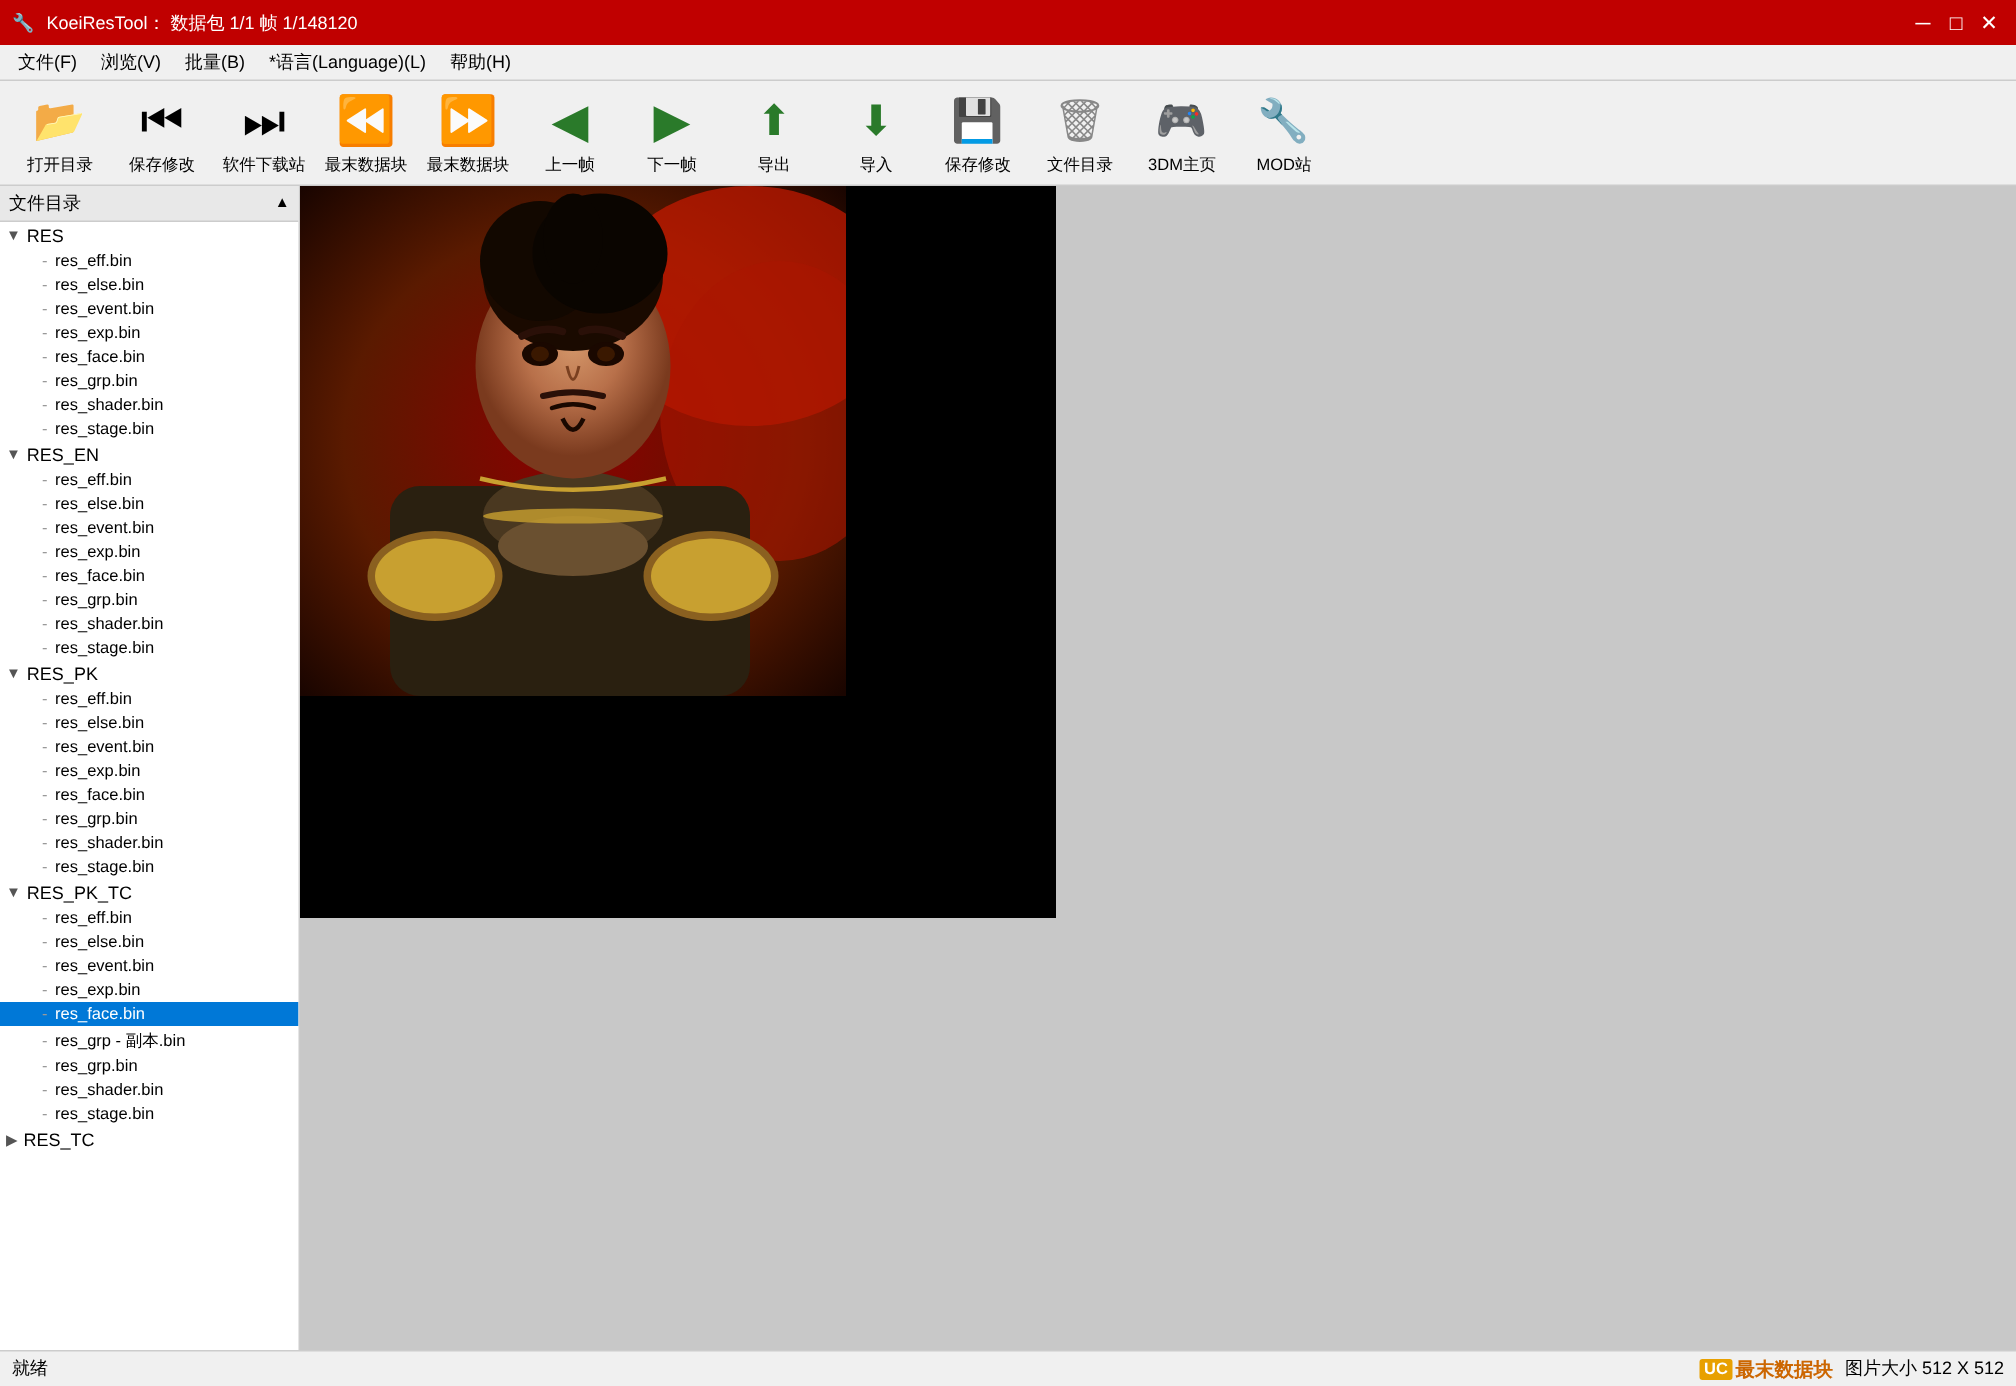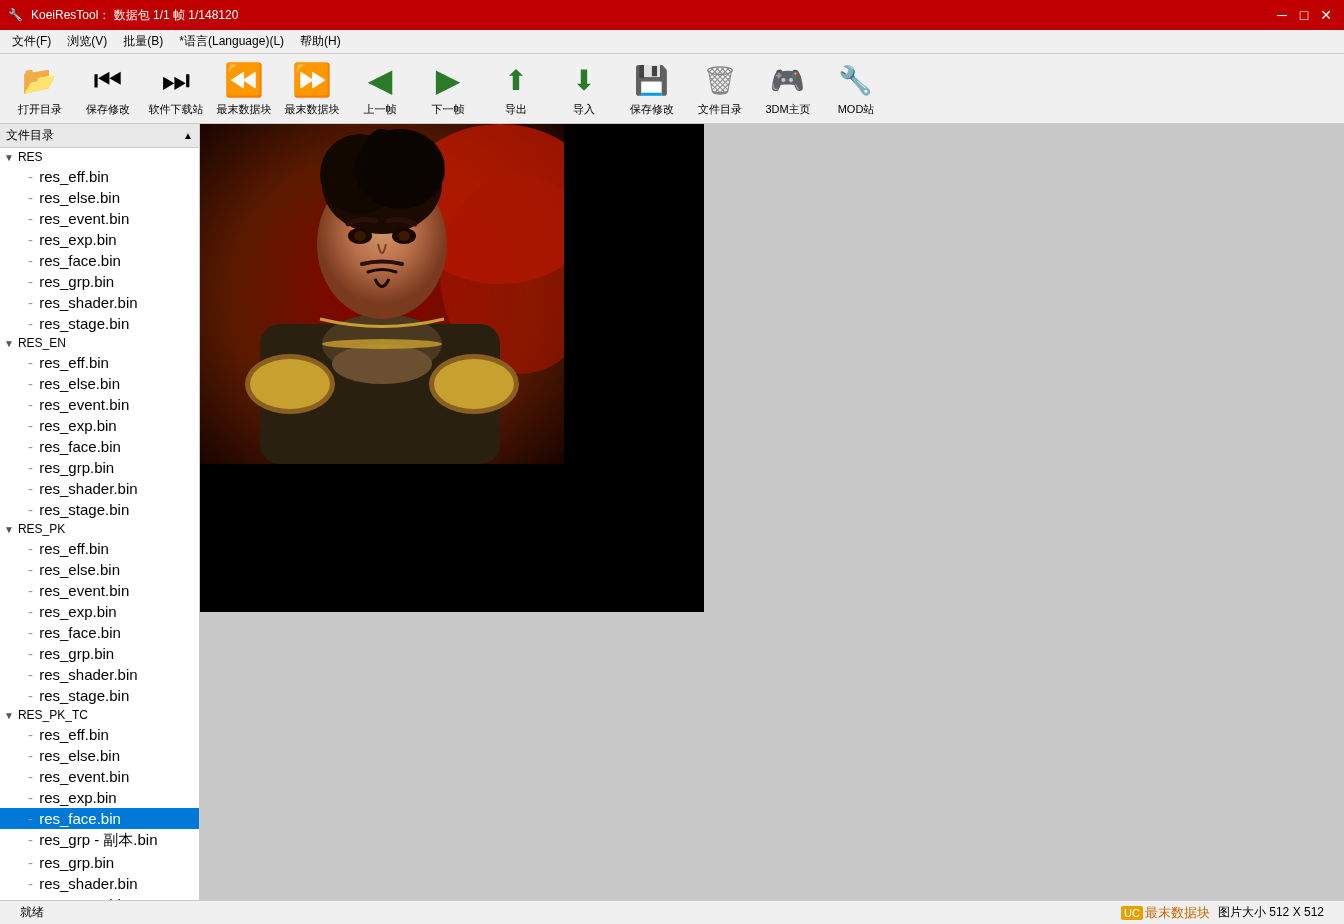--- a/index.html
+++ b/index.html
@@ -99,21 +99,21 @@
     .sidebar-scroll-btn { cursor: pointer; font-size: 10px; }
 
     .tree-group { }
     .tree-group-header {
       display: flex; align-items: center; padding: 2px 4px; font-size: 12px; cursor: pointer;
       font-weight: normal;
     }
     .tree-expand { margin-right: 4px; color: #555; font-size: 10px; }
     .tree-item {
       padding: 2px 4px 2px 28px;
-      font-size: 15px;
+      font-size: 11px;
       cursor: pointer;
       white-space: nowrap;
     }
     .tree-item.selected { background: #0078d7; color: white; }
     .tree-item-connector { color: #999; margin-right: 2px; }
 
     
     .content {
       flex: 1;
       background: #c8c8c8;
@@ -126,28 +126,28 @@
       height: 100%;
     }
 
     
     .statusbar {
       height: 24px;
       background: #f0f0f0;
       border-top: 1px solid #ccc;
       display: flex;
       align-items: center;
-      padding: 0 20px;
+      padding: 0 8px;
       font-size: 12px;
       justify-content: space-between;
     }
     .statusbar-right { display: flex; align-items: center; gap: 8px; }
     .ucbug-logo {
       display: flex; align-items: center; gap: 2px;
-      color: #cc6600; font-weight: normal; font-size: 13px;
+      color: #cc6600; font-weight: bold; font-size: 13px;
     }
 
     
     .sidebar::-webkit-scrollbar { width: 12px; }
     .sidebar::-webkit-scrollbar-track { background: #f0f0f0; }
     .sidebar::-webkit-scrollbar-thumb { background: #aaa; border: 2px solid #f0f0f0; }
   </style>
 </head>
 <body>
 

